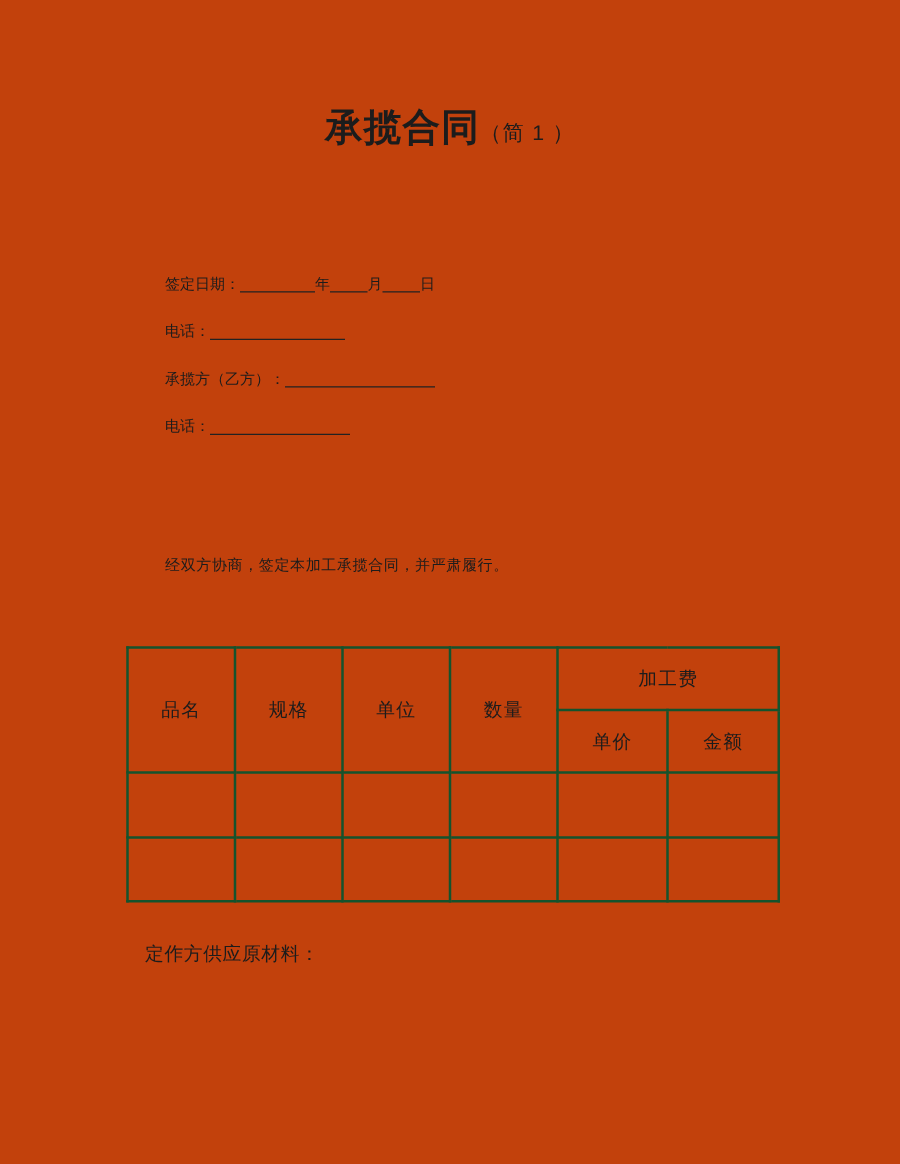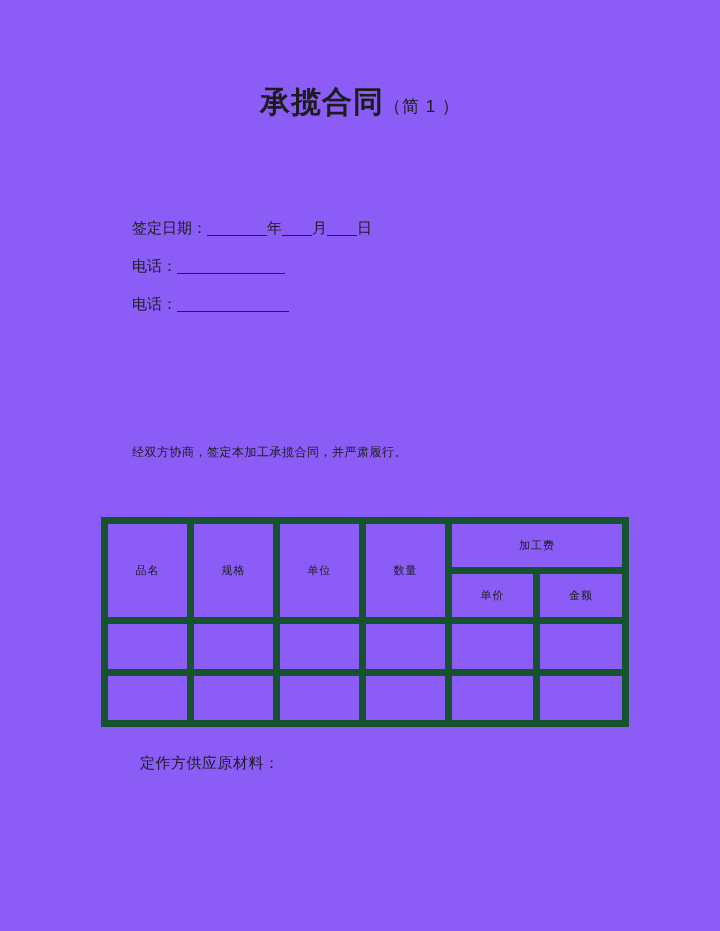--- a/index.html
+++ b/index.html
@@ -1,21 +1,21 @@
 <!DOCTYPE html>
 <html><head>
 <meta charset="utf-8">
 <style>
   * { margin:0; padding:0; box-sizing:border-box; }
   html,body { background:#ffffff; }
   .page {
     position:relative;
     width:720px;
     height:931px;
-    background:#8b5cf6;
+    background:#c2410c;
     font-family:"Liberation Sans", sans-serif;
     color:#1c1c1c;
     overflow:hidden;
     margin:0 auto;
   }
   .doc-title {
     position:absolute;
     top:82px;
     left:0;
     width:100%;
@@ -29,22 +29,23 @@
   }
   .doc-title .suffix {
     font-size:17px;
     font-weight:normal;
     letter-spacing:1px;
   }
   .fields {
     position:absolute;
     left:132px;
     top:218px;
-    font-size:15px;
+    font-size:12px;
     line-height:20px;
+    font-family:Liberation Mono, monospace;
   }
   .field-line { margin-bottom:18px; white-space:nowrap; }
   .blank {
     display:inline-block;
     border-bottom:1px solid #222222;
     height:15px;
     vertical-align:-3px;
   }
   .blank.w60  { width:60px; }
   .blank.w30  { width:30px; }
@@ -62,34 +63,34 @@
   table.items {
     position:absolute;
     left:101px;
     top:517px;
     width:521px;
     table-layout:fixed;
     border-collapse:collapse;
     border:2px solid #2b2b2b;
   }
   table.items td {
-    border:7px solid #14532d;
+    border:2px solid #14532d;
     text-align:center;
     vertical-align:middle;
-    font-size:11px;
+    font-size:15px;
     padding:0;
     letter-spacing:1px;
   }
   tr.hdr-top td    { height:50px; }
   tr.hdr-bottom td { height:50px; }
   tr.body-row-1 td { height:52px; }
   tr.body-row-2 td { height:51px; }
   .footer-note {
     position:absolute;
-    left:140px;
+    left:116px;
     top:754px;
     font-size:15px;
     letter-spacing:0.5px;
   }
 </style>
 </head>
 <body>
 
 <div class="page">
 
@@ -101,20 +102,23 @@
 
     <div class="field-line">
       <span>签定日期：</span><span class="blank w60"></span><span>年</span><span class="blank w30"></span><span>月</span><span class="blank w30"></span><span>日</span>
     </div>
 
 
     <div class="field-line">
       <span>电话：</span><span class="blank w108"></span>
     </div>
 
+    <div class="field-line">
+      <span>承揽方（乙方）：</span><span class="blank w120"></span>
+    </div>
 
     <div class="field-line">
       <span>电话：</span><span class="blank w112"></span>
     </div>
 
   </div>
 
   <div class="statement">经双方协商，签定本加工承揽合同，并严肃履行。</div>
 
   <table class="items">

